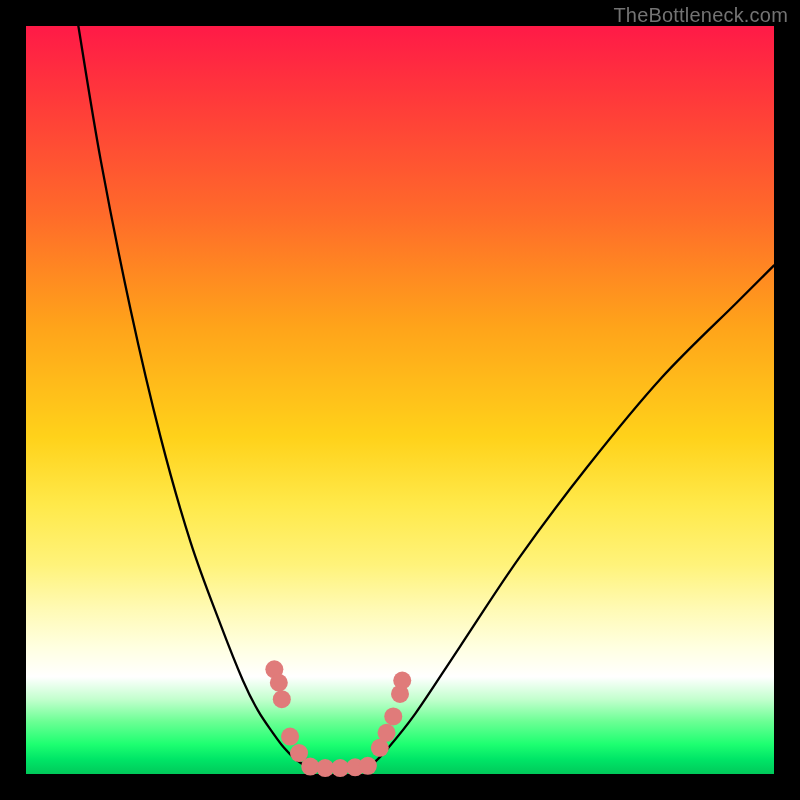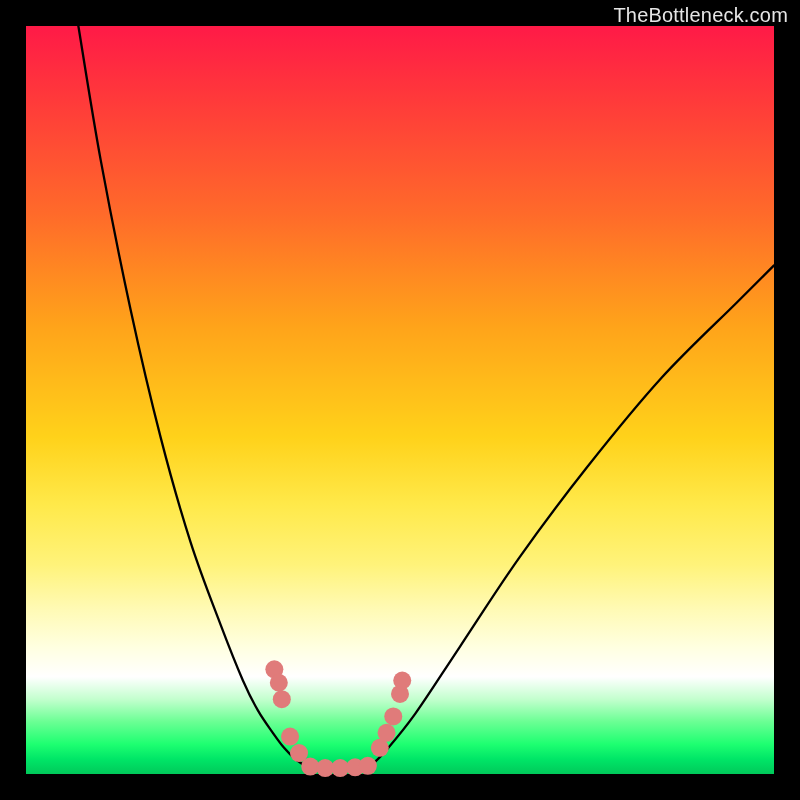--- a/index.html
+++ b/index.html
@@ -33,21 +33,21 @@
       #6bff94 93%,
       #1eff71 96%,
       #00e667 98%,
       #00c95a 100%
     );
   }
   .watermark {
     position: absolute;
     top: 4px;
     right: 12px;
-    color: #e5e5e5;
+    color: #737373;
     font-size: 20px;
     letter-spacing: 0.2px;
   }
   svg.plot {
     position: absolute;
     left: 0;
     top: 0;
     width: 748px;
     height: 748px;
     overflow: visible;

